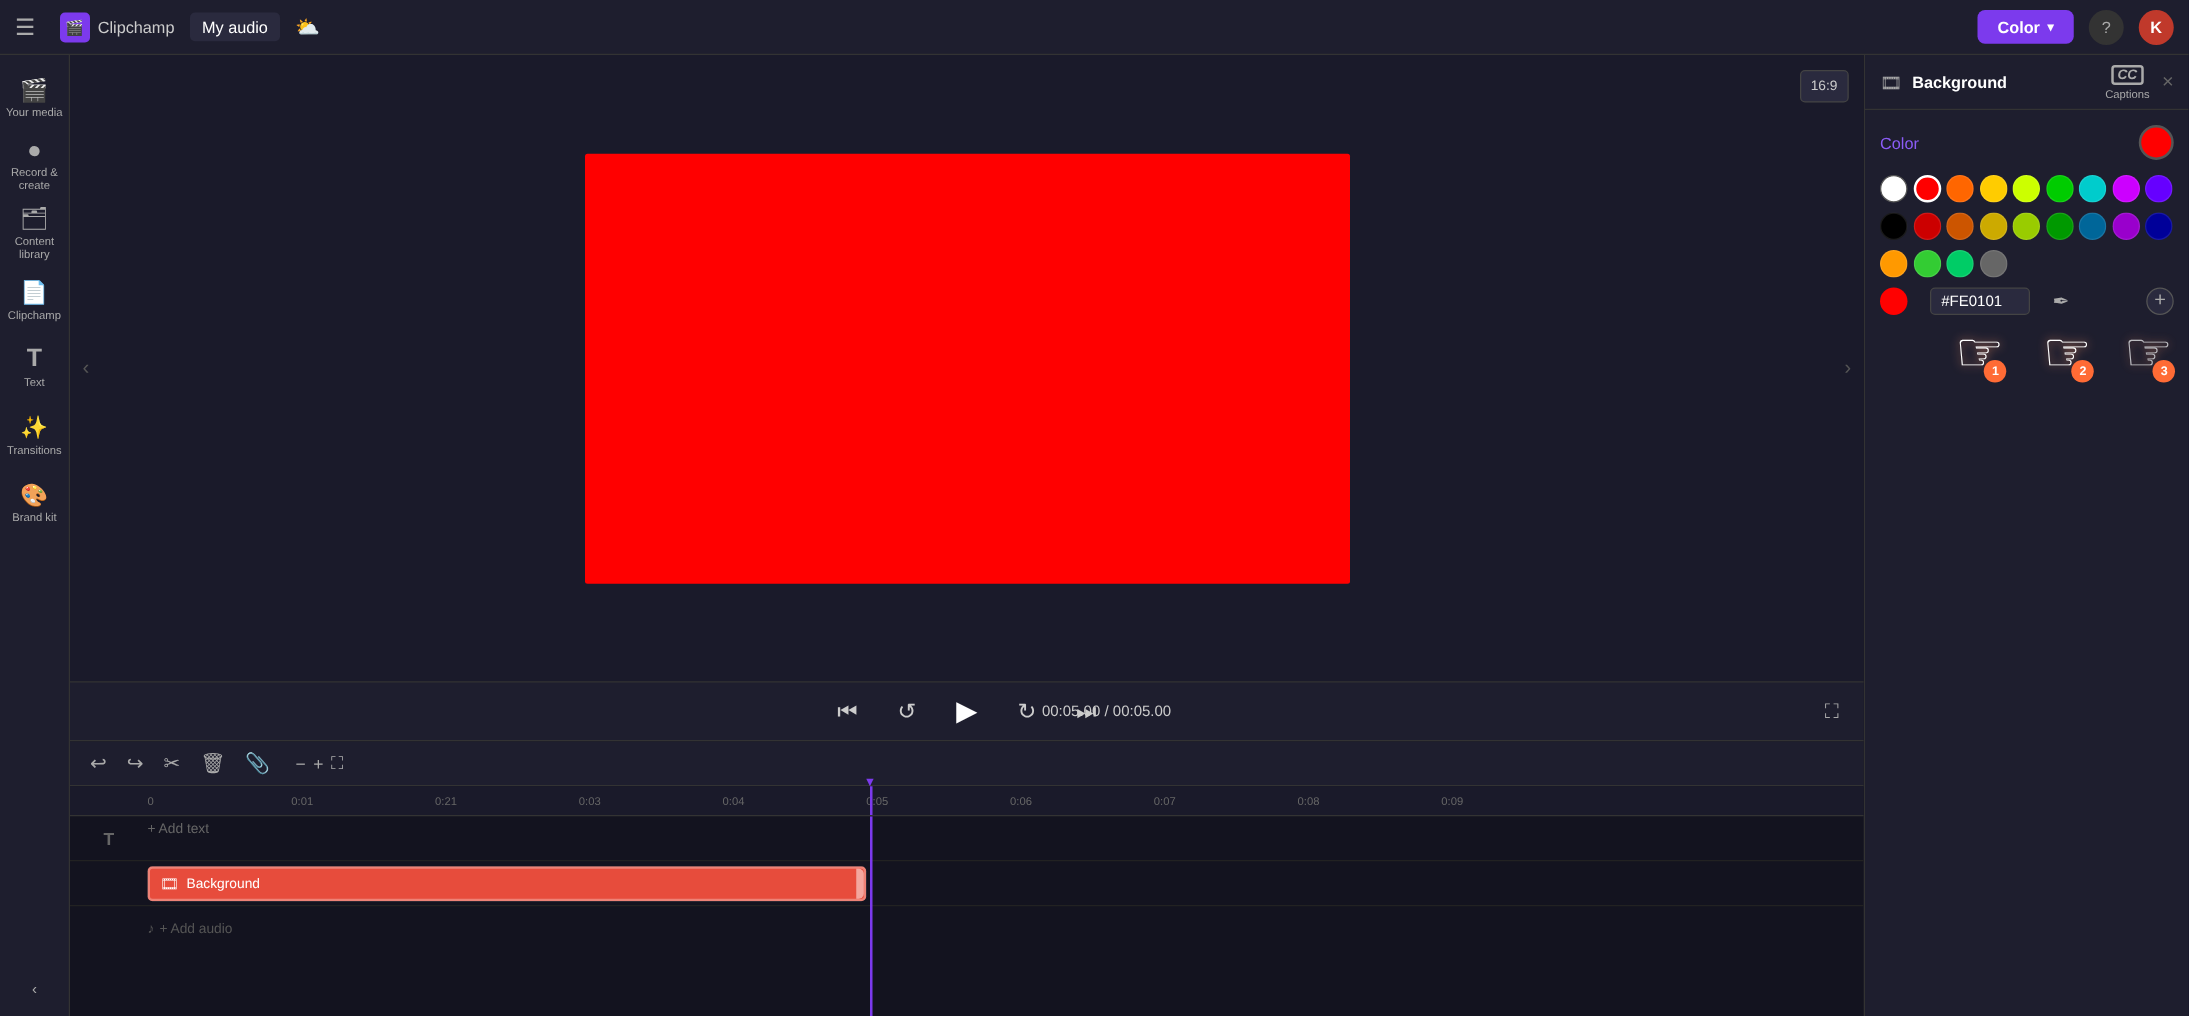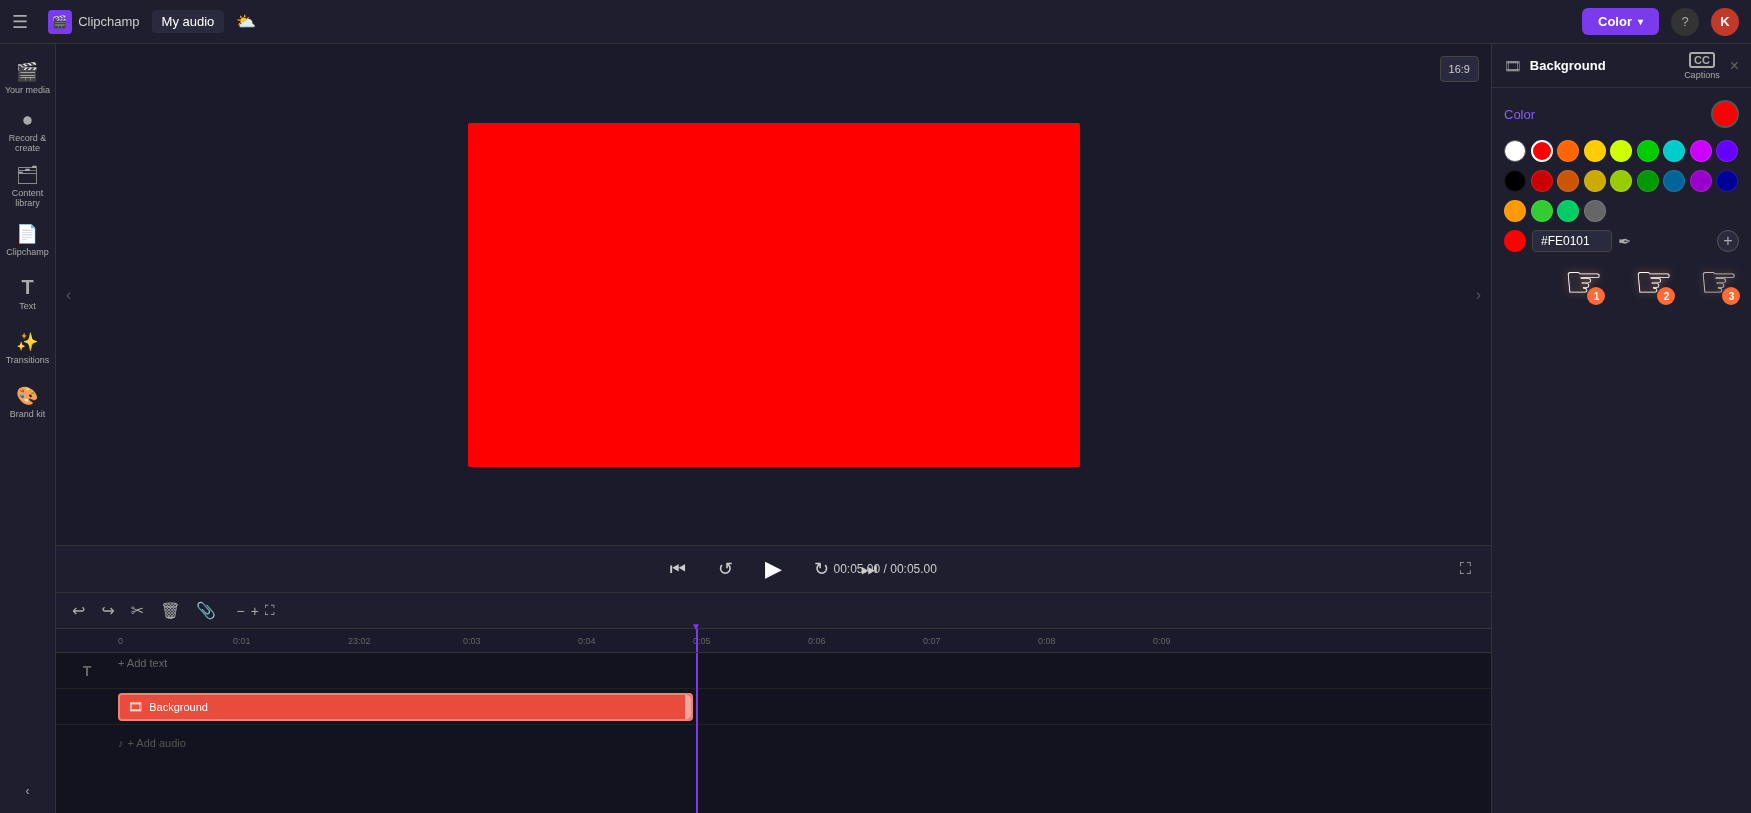--- a/index.html
+++ b/index.html
@@ -266,21 +266,21 @@
       overflow-y: auto;
     }
     .color-current { display: flex; align-items: center; gap: 8px; margin-bottom: 12px; }
     .color-swatch-large { width: 28px; height: 28px; border-radius: 50%; border: 2px solid #555; cursor: pointer; }
     .color-tabs { display: flex; gap: 0; margin-bottom: 10px; border-bottom: 1px solid #444; }
     .color-tab { font-size: 12px; color: #aaa; padding: 4px 12px; cursor: pointer; }
     .color-tab.active { color: #fff; border-bottom: 2px solid #7c3aed; }
     .color-grid { display: grid; grid-template-columns: repeat(9, 1fr); gap: 4px; margin-bottom: 8px; }
     .color-dot { width: 22px; height: 22px; border-radius: 50%; cursor: pointer; border: 1px solid rgba(255,255,255,0.1); }
     .color-dot.selected { border: 2px solid #fff; }
-    .color-input-row { display: flex; align-items: center; gap: 6px; margin-top: 8px; }
+    .color-input-row { display: flex; align-items: center; gap: 18px; margin-top: 8px; }
     .color-input-swatch { width: 22px; height: 22px; border-radius: 50%; background: #ff0101; flex-shrink: 0; }
     .color-hex-input { background: #2a2a3e; border: 1px solid #444; border-radius: 4px; color: #fff; font-size: 12px; padding: 3px 8px; width: 80px; outline: none; }
     .color-eyedropper { color: #aaa; font-size: 16px; cursor: pointer; }
     .color-add-btn { width: 22px; height: 22px; border-radius: 50%; background: #2a2a3e; border: 1px solid #555; display: flex; align-items: center; justify-content: center; color: #aaa; font-size: 16px; cursor: pointer; margin-left: auto; }
 
     .close-panel-btn { color: #666; font-size: 16px; cursor: pointer; background: none; border: none; }
   </style>
 </head>
 <body>
 
@@ -370,21 +370,21 @@
           <span class="tl-zoom-btn">−</span>
           <span class="tl-zoom-btn">+</span>
           <span class="tl-expand-btn">⛶</span>
         </div>
       </div>
 
       <div class="timeline-ruler">
         <div class="ruler-marks">
           <span class="ruler-mark">0</span>
           <span class="ruler-mark">0:01</span>
-          <span class="ruler-mark">23:02</span>
+          <span class="ruler-mark">0:21</span>
           <span class="ruler-mark">0:03</span>
           <span class="ruler-mark">0:04</span>
           <span class="ruler-mark">0:05</span>
           <span class="ruler-mark">0:06</span>
           <span class="ruler-mark">0:07</span>
           <span class="ruler-mark">0:08</span>
           <span class="ruler-mark">0:09</span>
         </div>
         <div class="playhead"></div>
       </div>
@@ -425,21 +425,21 @@
 
   <div class="right-panel">
 
     <div class="right-panel-header">
       <div style="display:flex;align-items:center;gap:8px;">
         <span style="font-size:14px;color:#aaa;">🎞</span>
         <span class="rp-title">Background</span>
       </div>
       <div style="display:flex;align-items:center;gap:10px;">
         <div style="display:flex;flex-direction:column;align-items:center;gap:2px;cursor:pointer;">
-          <span style="font-size:16px;color:#aaa;font-weight:bold;border:2px solid #aaa;border-radius:3px;padding:0 3px;font-size:11px;">CC</span>
+          <span style="font-size:16px;color:#aaa;font-weight:bold;border:2px solid #aaa;border-radius:3px;padding:0 3px;font-size:11px;font-style:italic;">CC</span>
           <span style="font-size:9px;color:#aaa;">Captions</span>
         </div>
         <button class="close-panel-btn">×</button>
       </div>
     </div>
 
     <div class="color-panel">
       <div class="color-current">
         <span style="font-size:13px;color:#8b5cf6;flex:1;">Color</span>
         <div class="color-swatch-large" style="background:#ff0000;"></div>

